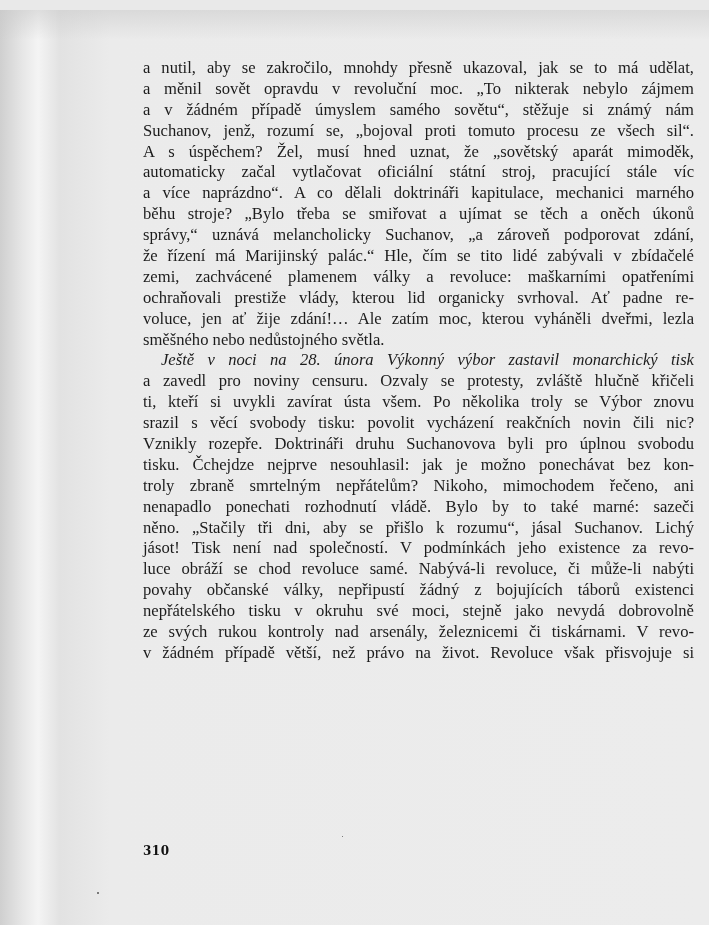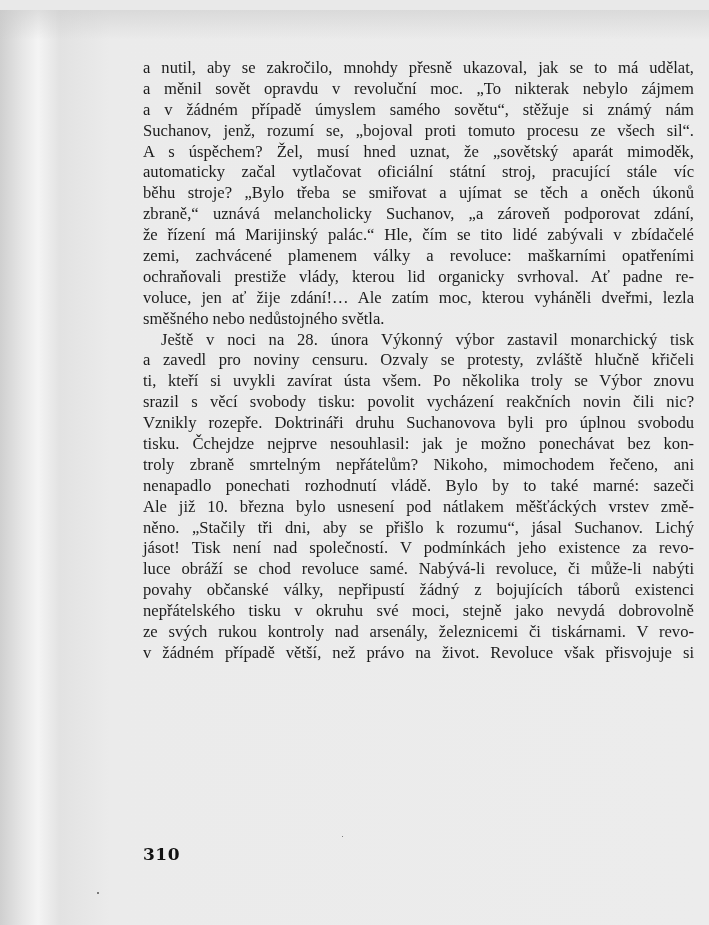--- a/index.html
+++ b/index.html
@@ -21,59 +21,59 @@
     }
     .text-block {
       position: absolute; left: 143px; top: 48px; width: 551px;
     }
     .line {
       display: block; height: 20.9px; line-height: 20.9px;
       font-size: 16.6px; white-space: nowrap;
       text-align: justify; text-align-last: justify;
     }
     .line.last { text-align-last: left; }
-    .line.indent { padding-left: 18px; }
+    .line.indent { padding-left: 18px; font-style: italic; }
     .page-number {
       position: absolute; left: 143px; top: 834px;
       font-family: "DejaVu Serif", "Liberation Serif", serif;
-      font-weight: bold; font-size: 17px; letter-spacing: 0.5px;
+      font-weight: bold; font-size: 12px; letter-spacing: 0.5px;
       color: #111;
     }
     .speck { position: absolute; width: 2px; height: 2px; background: #555; border-radius: 50%; }
   </style>
 </head>
 <body>
 
 <div class="page">
   <div class="text-block">
     <div>
       <span class="line">a nutil, aby se zakročilo, mnohdy přesně ukazoval, jak se to má udělat,</span>
       <span class="line">a měnil sovět opravdu v revoluční moc. „To nikterak nebylo zájmem</span>
       <span class="line">a v žádném případě úmyslem samého sovětu“, stěžuje si známý nám</span>
       <span class="line">Suchanov, jenž, rozumí se, „bojoval proti tomuto procesu ze všech sil“.</span>
       <span class="line">A s úspěchem? Žel, musí hned uznat, že „sovětský aparát mimoděk,</span>
       <span class="line">automaticky začal vytlačovat oficiální státní stroj, pracující stále víc</span>
+      <span class="line">a více naprázdno“. A co dělali doktrináři kapitulace, mechanici marného</span>
       <span class="line">běhu stroje? „Bylo třeba se smiřovat a ujímat se těch a oněch úkonů</span>
-      <span class="line">zbraně,“ uznává melancholicky Suchanov, „a zároveň podporovat zdání,</span>
+      <span class="line">správy,“ uznává melancholicky Suchanov, „a zároveň podporovat zdání,</span>
       <span class="line">že řízení má Marijinský palác.“ Hle, čím se tito lidé zabývali v zbídačelé</span>
       <span class="line">zemi, zachvácené plamenem války a revoluce: maškarními opatřeními</span>
       <span class="line">ochraňovali prestiže vlády, kterou lid organicky svrhoval. Ať padne re-</span>
       <span class="line">voluce, jen ať žije zdání!… Ale zatím moc, kterou vyháněli dveřmi, lezla</span>
       <span class="line last">směšného nebo nedůstojného světla.</span>
     </div>
     <div>
       <span class="line indent">Ještě v noci na 28. února Výkonný výbor zastavil monarchický tisk</span>
       <span class="line">a zavedl pro noviny censuru. Ozvaly se protesty, zvláště hlučně křičeli</span>
       <span class="line">ti, kteří si uvykli zavírat ústa všem. Po několika troly se Výbor znovu</span>
       <span class="line">srazil s věcí svobody tisku: povolit vycházení reakčních novin čili nic?</span>
       <span class="line">Vznikly rozepře. Doktrináři druhu Suchanovova byli pro úplnou svobodu</span>
       <span class="line">tisku. Čchejdze nejprve nesouhlasil: jak je možno ponechávat bez kon-</span>
       <span class="line">troly zbraně smrtelným nepřátelům? Nikoho, mimochodem řečeno, ani</span>
       <span class="line">nenapadlo ponechati rozhodnutí vládě. Bylo by to také marné: sazeči</span>
-      <span class="line">Ale již 10. března bylo usnesení pod nátlakem měšťáckých vrstev změ-</span>
       <span class="line">něno. „Stačily tři dni, aby se přišlo k rozumu“, jásal Suchanov. Lichý</span>
       <span class="line">jásot! Tisk není nad společností. V podmínkách jeho existence za revo-</span>
       <span class="line">luce obráží se chod revoluce samé. Nabývá-li revoluce, či může-li nabýti</span>
       <span class="line">povahy občanské války, nepřipustí žádný z bojujících táborů existenci</span>
       <span class="line">nepřátelského tisku v okruhu své moci, stejně jako nevydá dobrovolně</span>
       <span class="line">ze svých rukou kontroly nad arsenály, železnicemi či tiskárnami. V revo-</span>
       <span class="line">v žádném případě větší, než právo na život. Revoluce však přisvojuje si</span>
     </div>
   </div>
 

